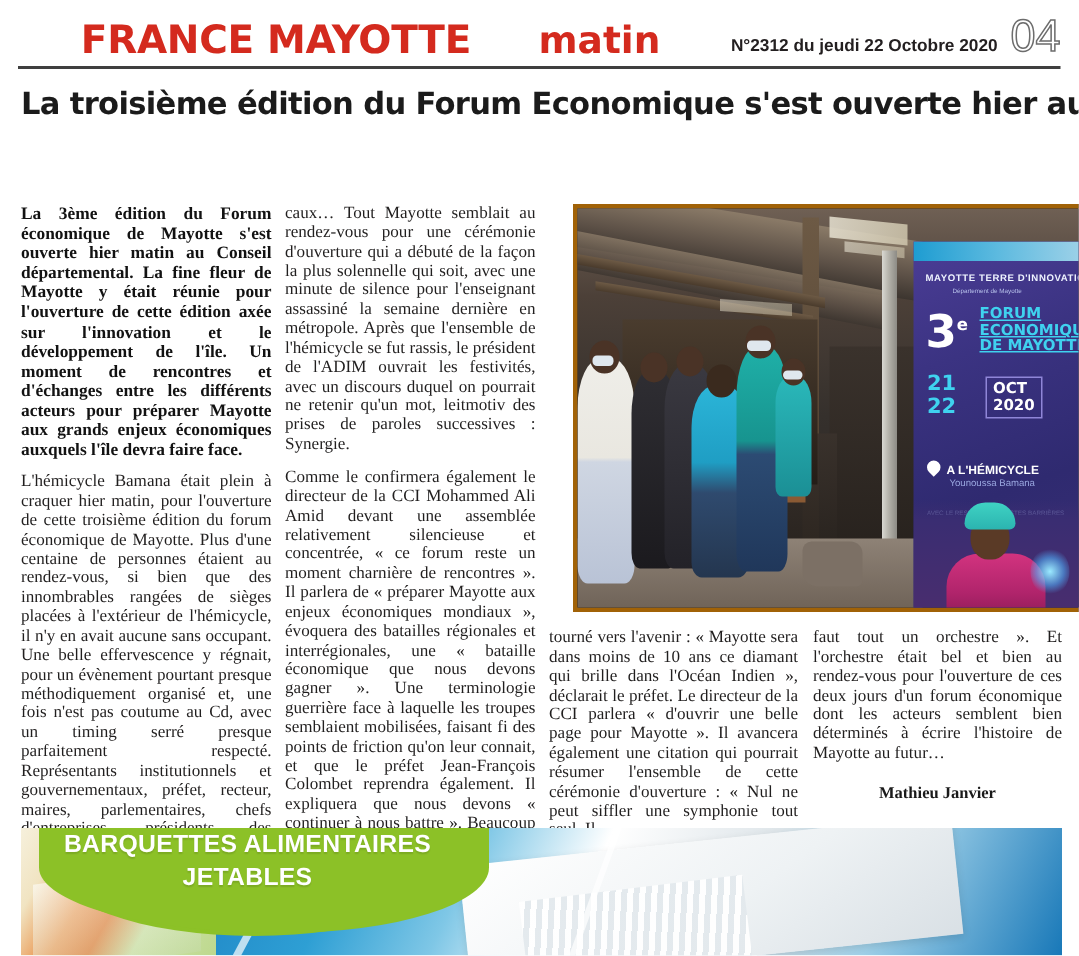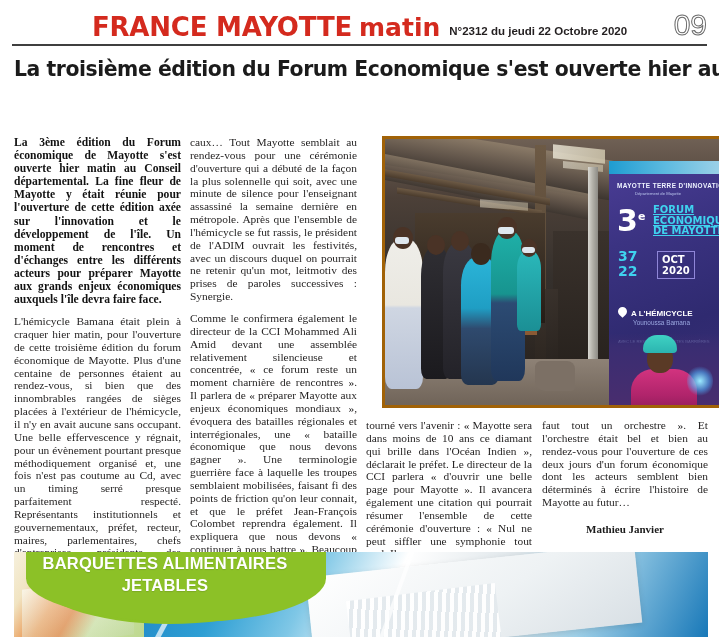--- a/index.html
+++ b/index.html
@@ -26,20 +26,21 @@
     position: relative;
     height: 48px;
     padding: 0;
   }
   .masthead-inner {
     position: absolute;
     left: 0; right: 0; top: 12px;
     display: flex;
     align-items: baseline;
     justify-content: center;
+    gap: 38px;
   }
   .brand-main {
     font-family: "DejaVu Sans", sans-serif;
     font-weight: bold;
     font-size: 26px;
     letter-spacing: -0.2px;
     color: #d42a1e;
     white-space: nowrap;
   }
   .brand-sub {
@@ -380,21 +381,21 @@
 <body>
 
 <div class="page">
 
   <div class="masthead">
     <div class="masthead-inner">
       <span class="brand-main">FRANCE MAYOTTE</span>
       <span class="brand-sub">matin</span>
       <span class="issue-line">N°2312 du jeudi 22 Octobre 2020</span>
     </div>
-    <div class="folio">09</div>
+    <div class="folio">04</div>
     <div class="rule-top"></div>
   </div>
 
   <div class="headline-block">
     <h1 class="headline">La troisième édition du Forum Economique s'est ouverte hier au CD976</h1>
   </div>
 
   <div class="article">
 
     <div class="col col1">
@@ -462,21 +463,21 @@
 
       <div class="kakemono">
         <div class="topstrip"></div>
         <div class="kake-t1">MAYOTTE TERRE D'INNOVATION</div>
         <div class="kake-t2">Département de Mayotte</div>
         <div class="kake-num"><span>3</span><sup>e</sup></div>
         <div class="kake-forum" style="white-space:pre-line;text-decoration:underline;">FORUM
 ECONOMIQUE
 DE MAYOTTE</div>
         <div class="kake-dates">
-          <span>37</span><br><span>22</span>
+          <span>21</span><br><span>22</span>
         </div>
         <div class="kake-oct">
           <span>OCT</span><br><span>2020</span>
         </div>
         <div class="kake-pin"></div>
         <div class="kake-loc">A L'HÉMICYCLE</div>
         <div class="kake-loc2">Younoussa Bamana</div>
         <div class="kake-foot">AVEC LE RESPECT DES GESTES BARRIÈRES</div>
         <div class="kake-woman">
           <div class="kw-body"></div>

